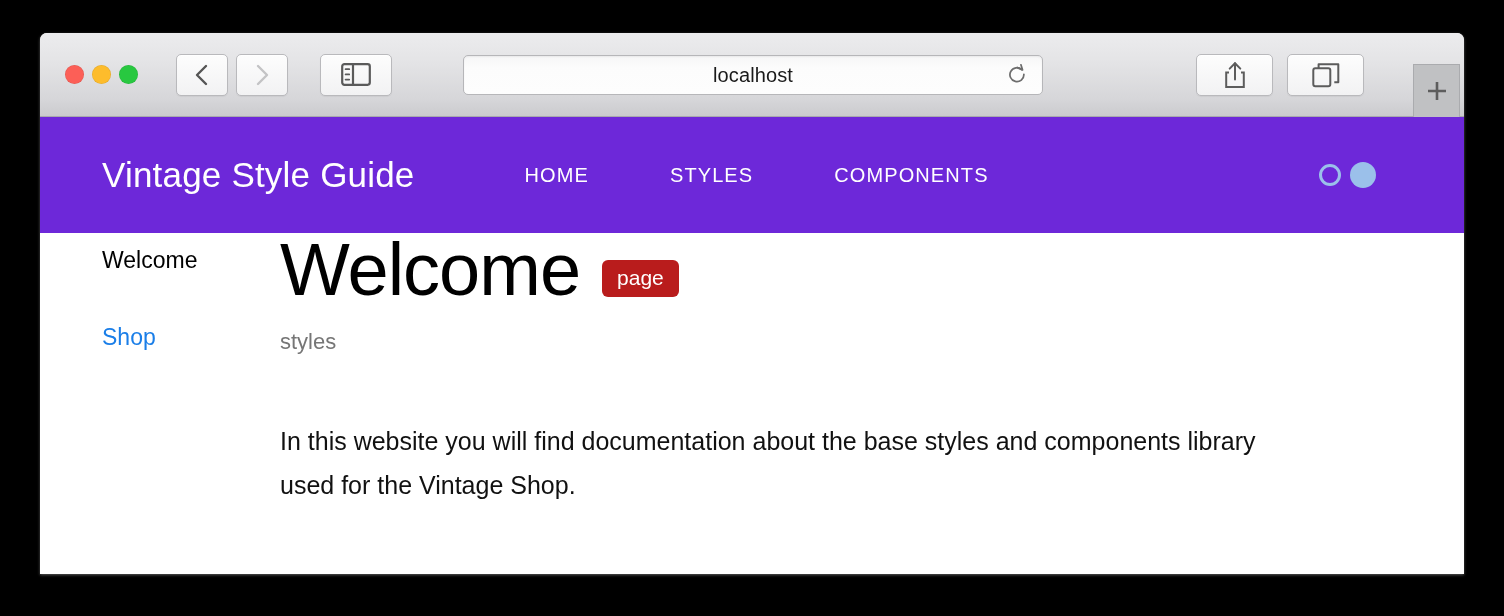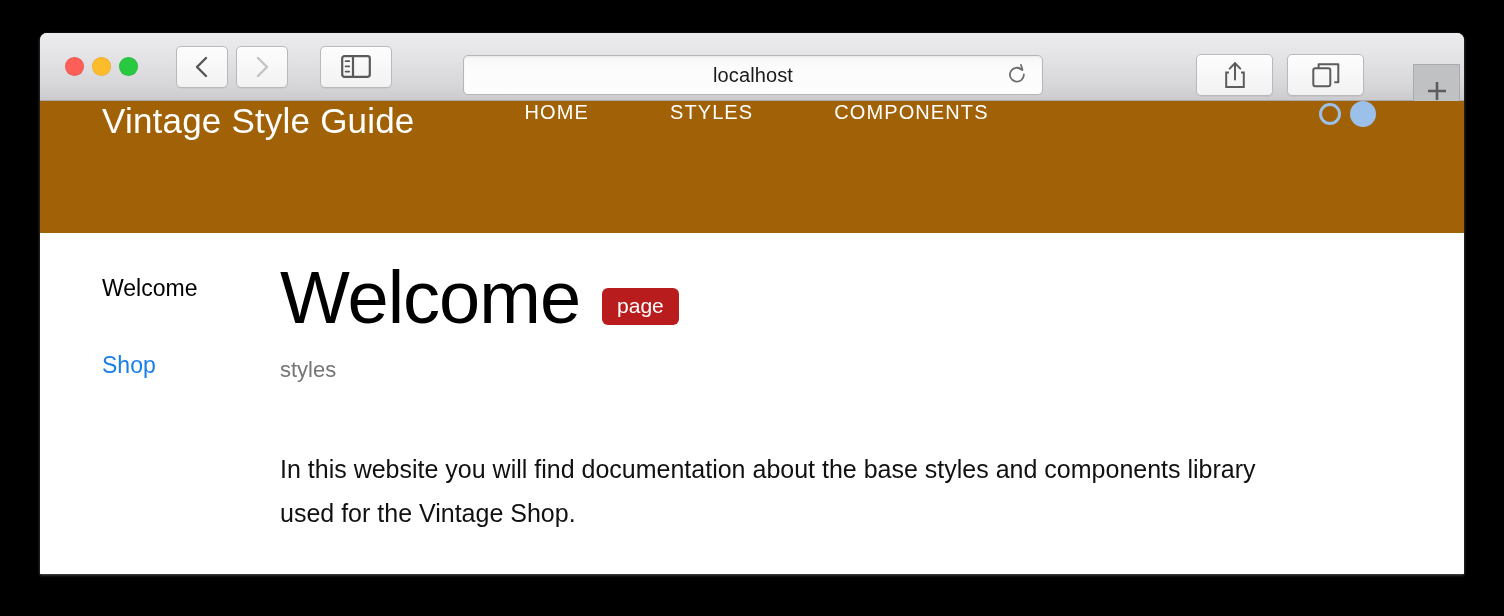--- a/index.html
+++ b/index.html
@@ -19,21 +19,21 @@
     width: 1424px; height: 541px;
     border-radius: 7px 7px 0 0;
     overflow: hidden;
     background: #fff;
     box-shadow: 0 1px 3px rgba(255,255,255,0.35);
   }
 
   
   .toolbar {
     position: relative;
-    height: 68px;
+    height: 84px;
     background: linear-gradient(to bottom, #ececee 0%, #e4e4e6 35%, #d6d6d9 80%, #cbcbce 100%);
     border-bottom: 1px solid #a9a9ad;
     display: flex;
     align-items: center;
   }
 
   
   .traffic-lights {
     display: flex;
     align-items: center;
@@ -103,24 +103,24 @@
     width: 47px; height: 54px;
     background: #c0c1c3;
     border: 1px solid #aaabae;
     display: flex;
     align-items: center;
     justify-content: center;
   }
 
   
   .page-header {
-    height: 132px;
-    background: #a16207;
-    display: flex;
-    align-items: flex-start;
+    height: 116px;
+    background: #6d28d9;
+    display: flex;
+    align-items: center;
     position: relative;
   }
   .brand {
     margin-left: 62px;
     color: #fff;
     font-size: 35px;
     font-weight: 400;
     white-space: nowrap;
     letter-spacing: .2px;
   }
@@ -153,21 +153,20 @@
     width: 26px; height: 26px;
     border-radius: 50%;
     background: #9bc0ea;
   }
 
   
   .content {
     display: flex;
     background: #fff;
     height: 304px;
-    padding-top: 28px;
   }
   .sidebar {
     width: 238px;
     flex: 0 0 238px;
     padding-left: 62px;
     padding-top: 14px;
   }
   .side-item {
     font-size: 23px;
     margin-bottom: 50px;

